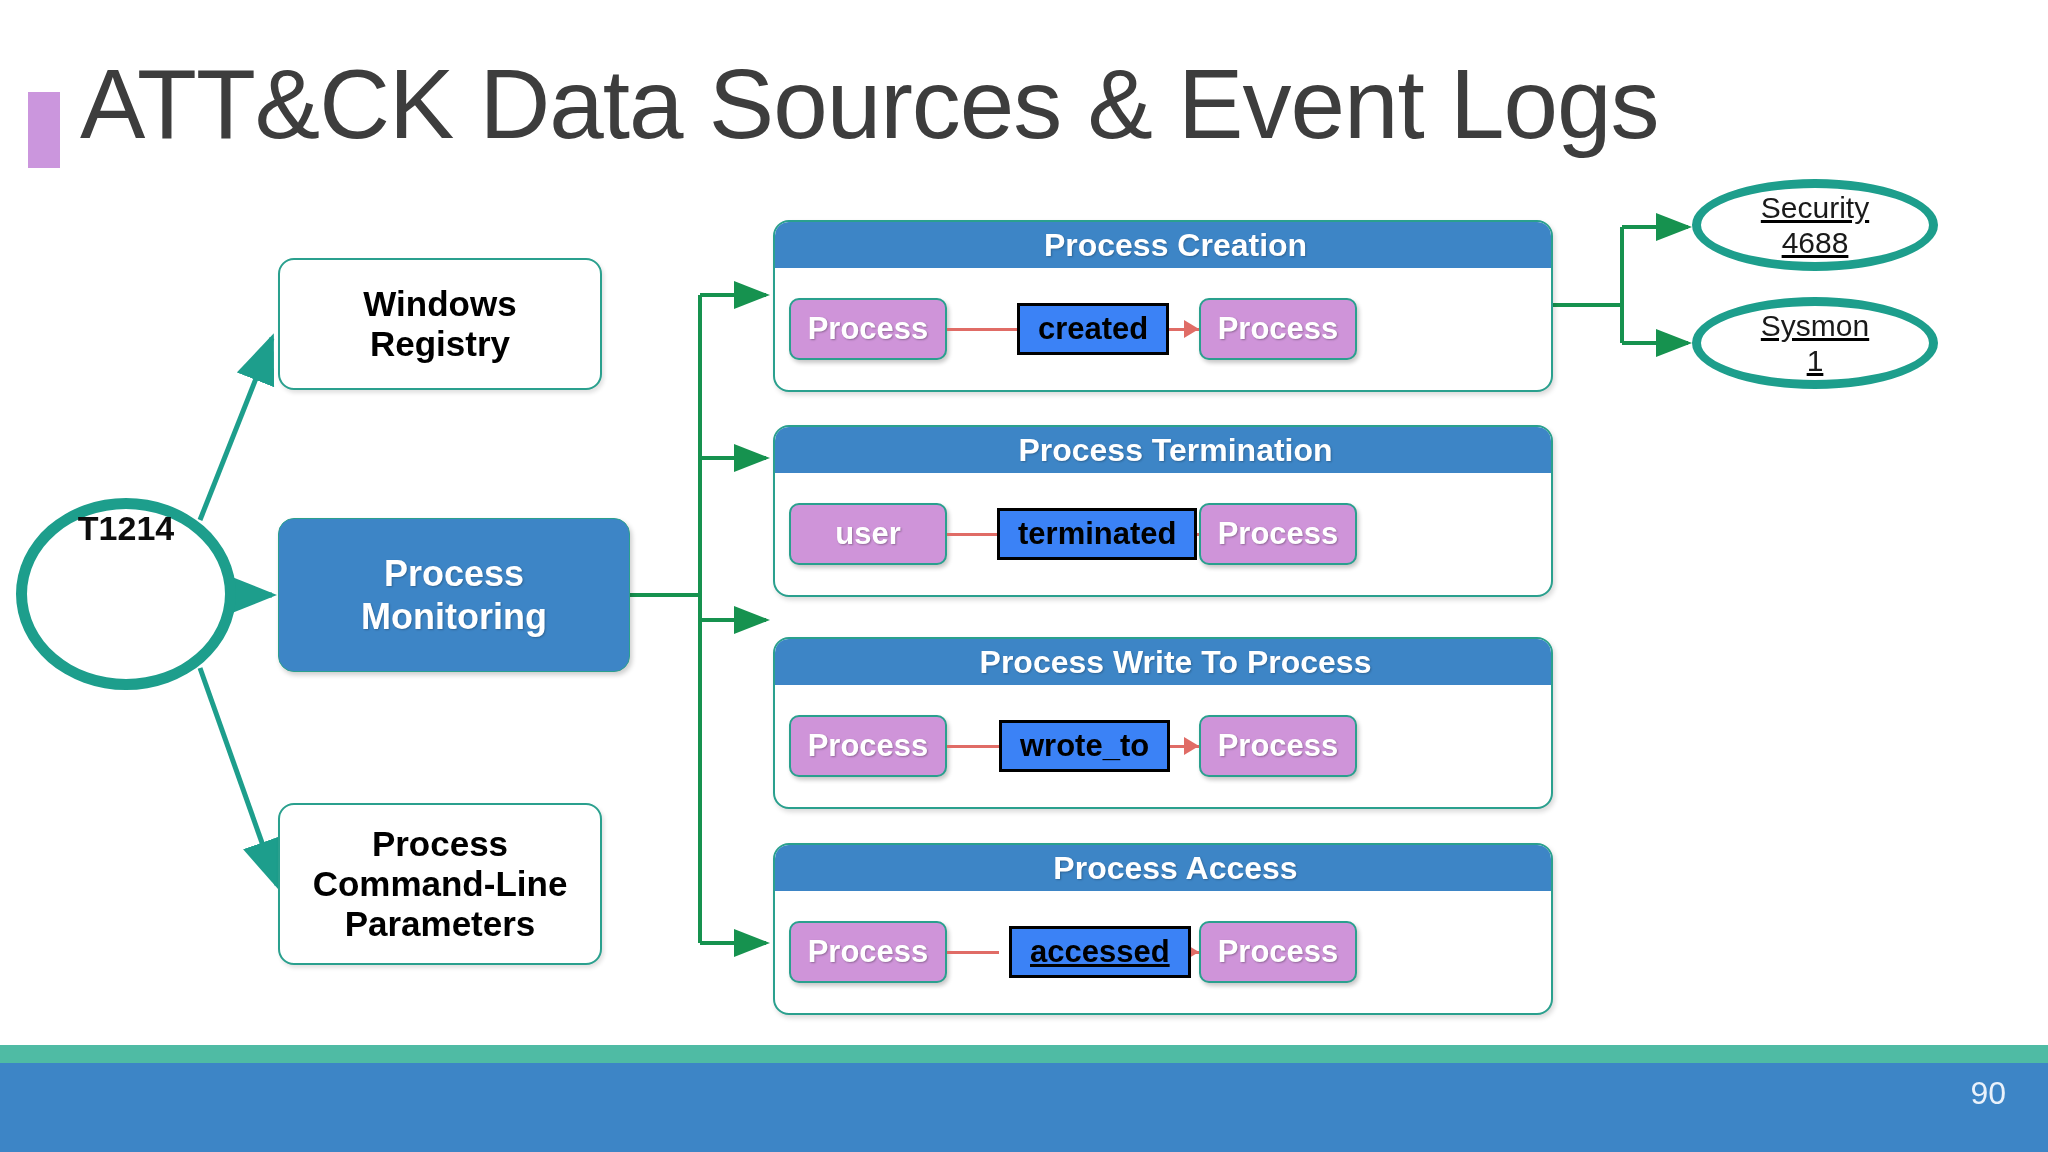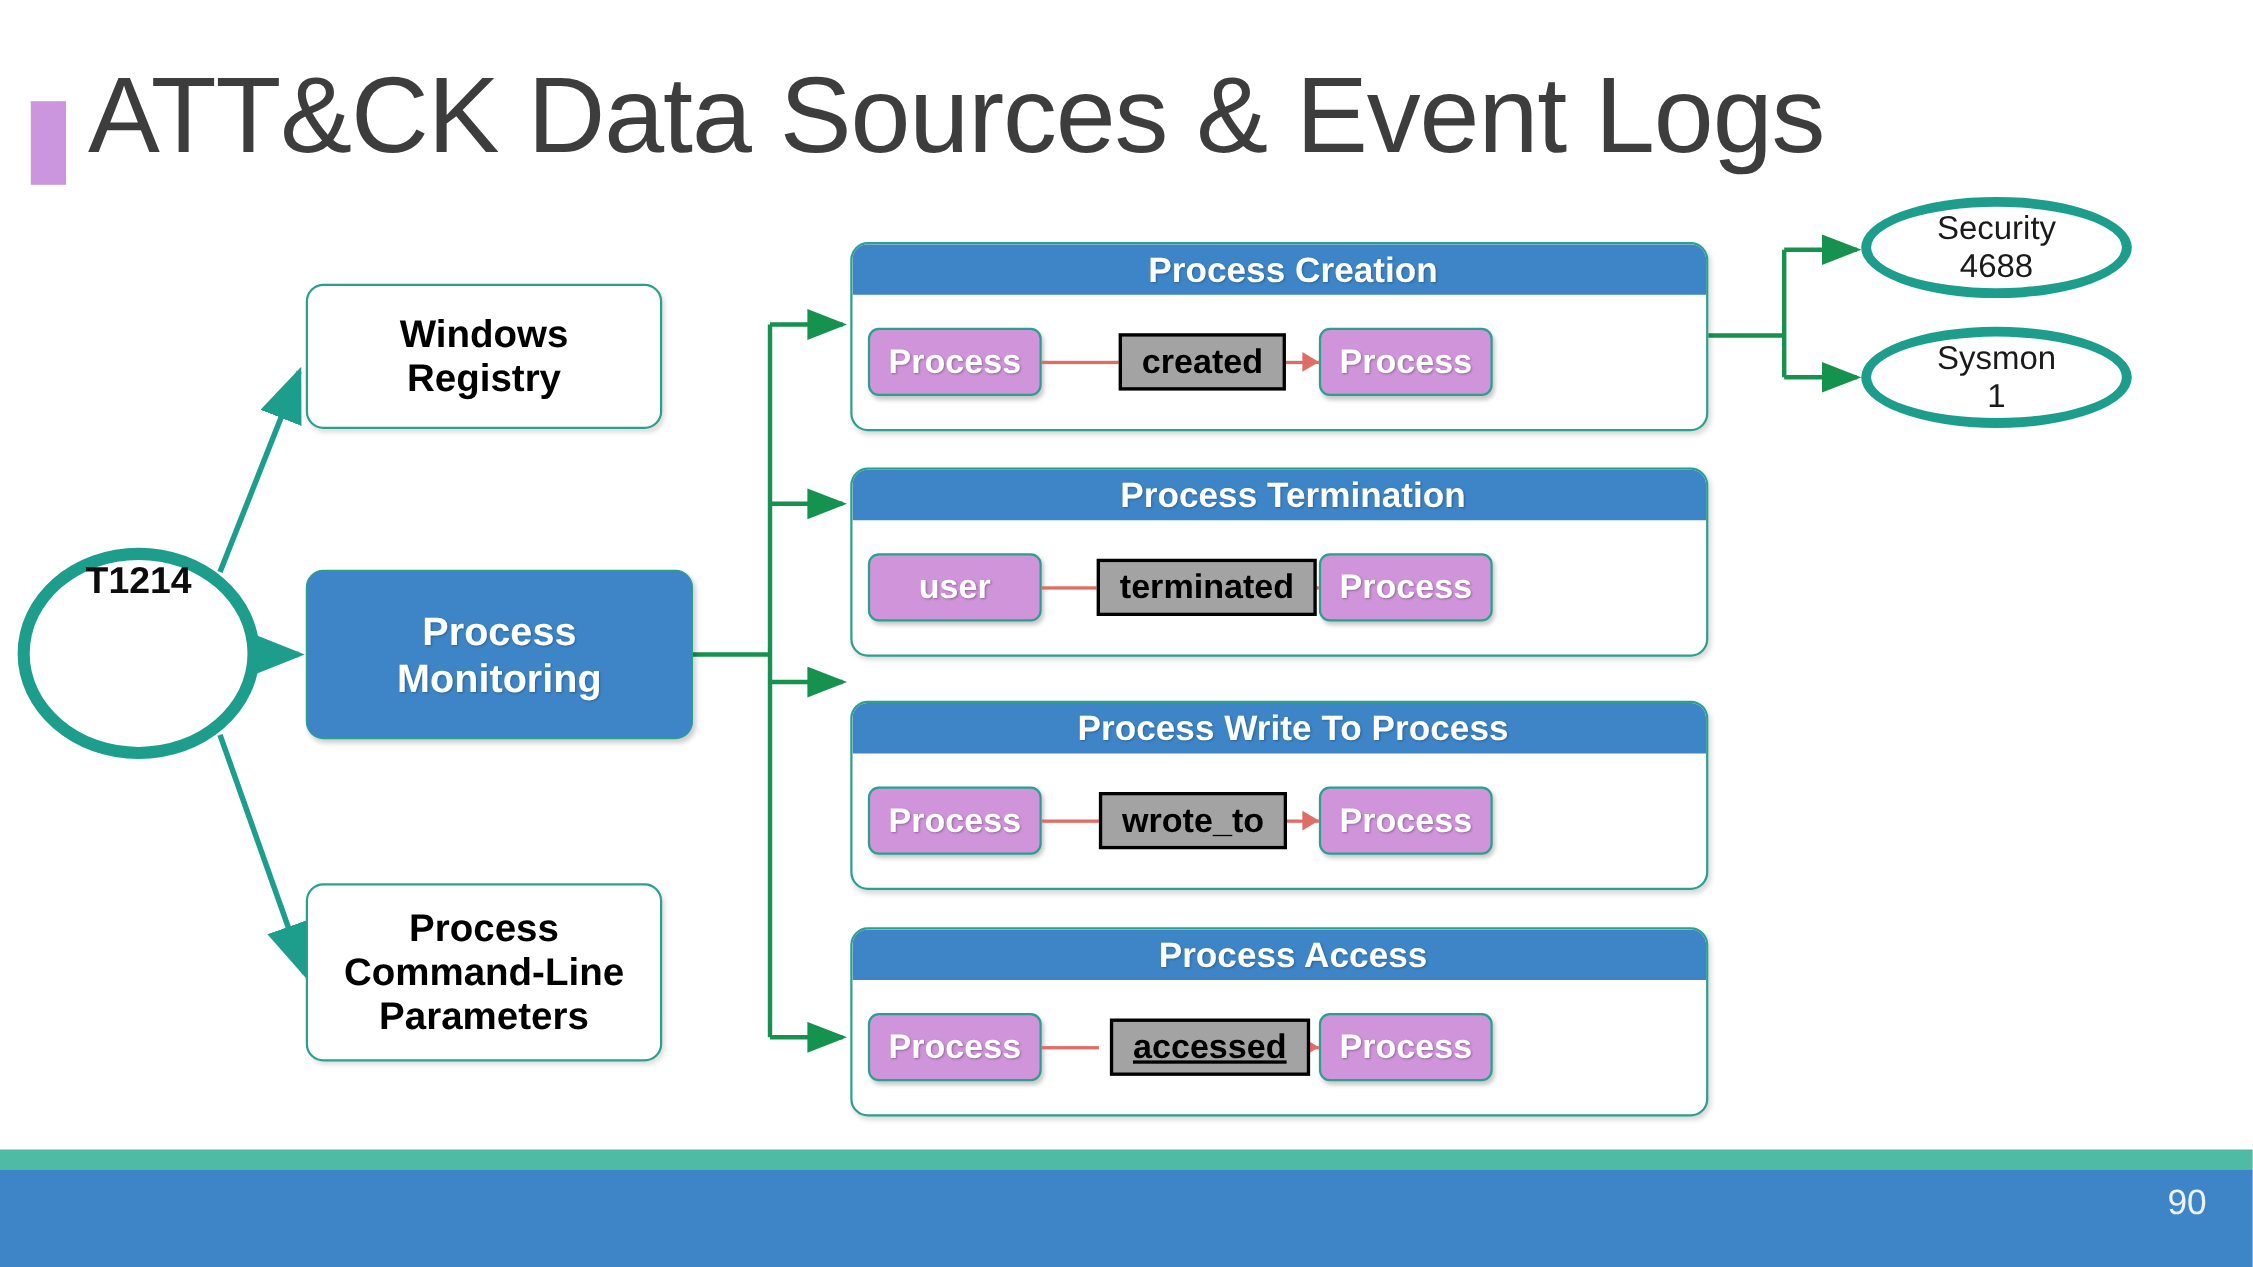--- a/index.html
+++ b/index.html
@@ -165,21 +165,21 @@
     text-shadow: 1px 1px 2px rgba(0,0,0,0.3);
   }
   .entity.src  { left: 14px; }
   .entity.dst  { left: 424px; }
 
   .rel-label {
     position: absolute;
     top: 50%;
     transform: translateY(-50%);
     height: 52px;
-    background: #a3a3a3;
+    background: #3b82f6;
     border: 3px solid #000000;
     box-sizing: border-box;
     display: flex;
     align-items: center;
     justify-content: center;
     padding: 0 18px;
     z-index: 3;
   }
   .rel-label .lbl {
     font-size: 31px;
@@ -214,20 +214,21 @@
     width: 246px;
     border: 9px solid #1d9e8c;
     border-radius: 50%;
     background: #ffffff;
     box-sizing: border-box;
     display: flex;
     flex-direction: column;
     align-items: center;
     justify-content: center;
     text-align: center;
+    text-decoration: underline;
   }
   .log-node .lbl {
     font-size: 30px;
     font-weight: 400;
     color: #1a1a1a;
     line-height: 1.18;
   }
   #log-security { top: 179px; height: 92px; }
   #log-sysmon   { top: 297px; height: 92px; }
 

